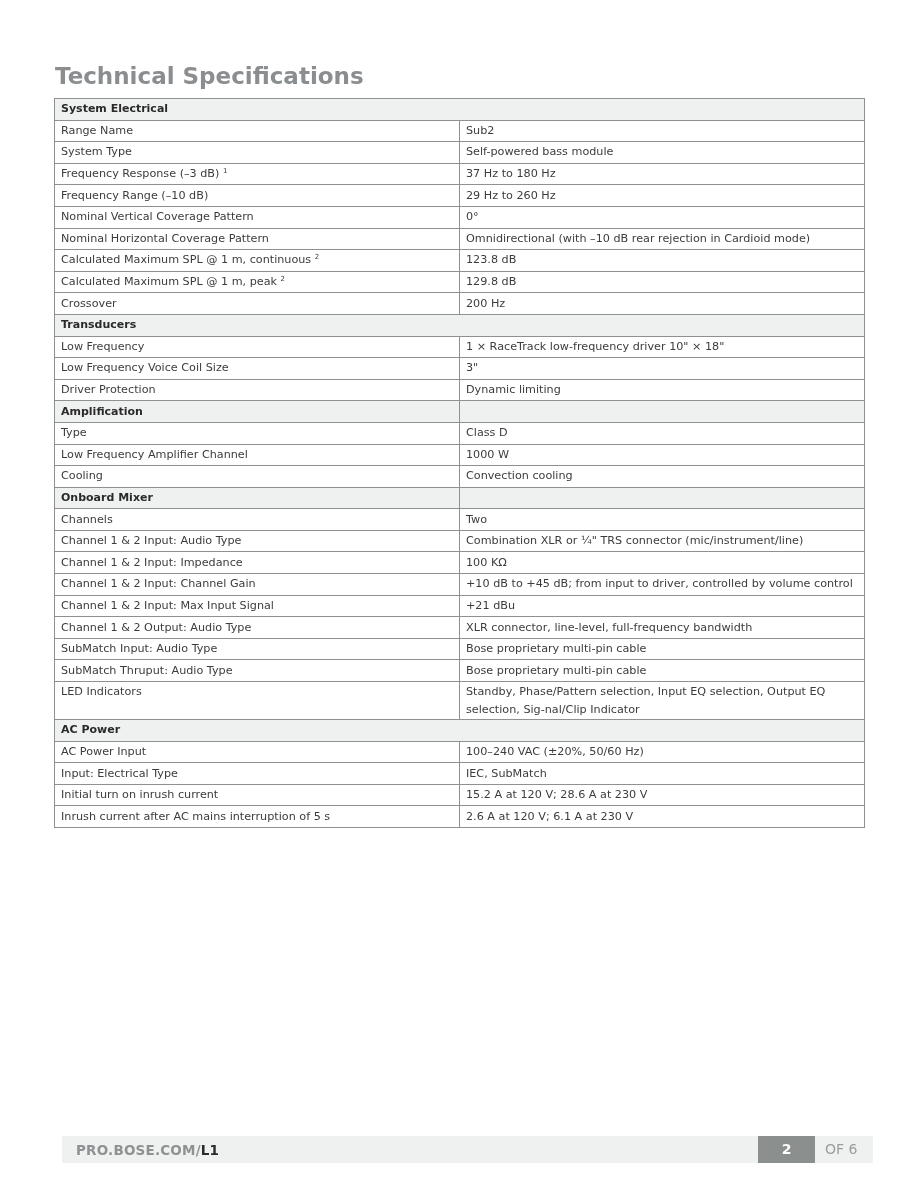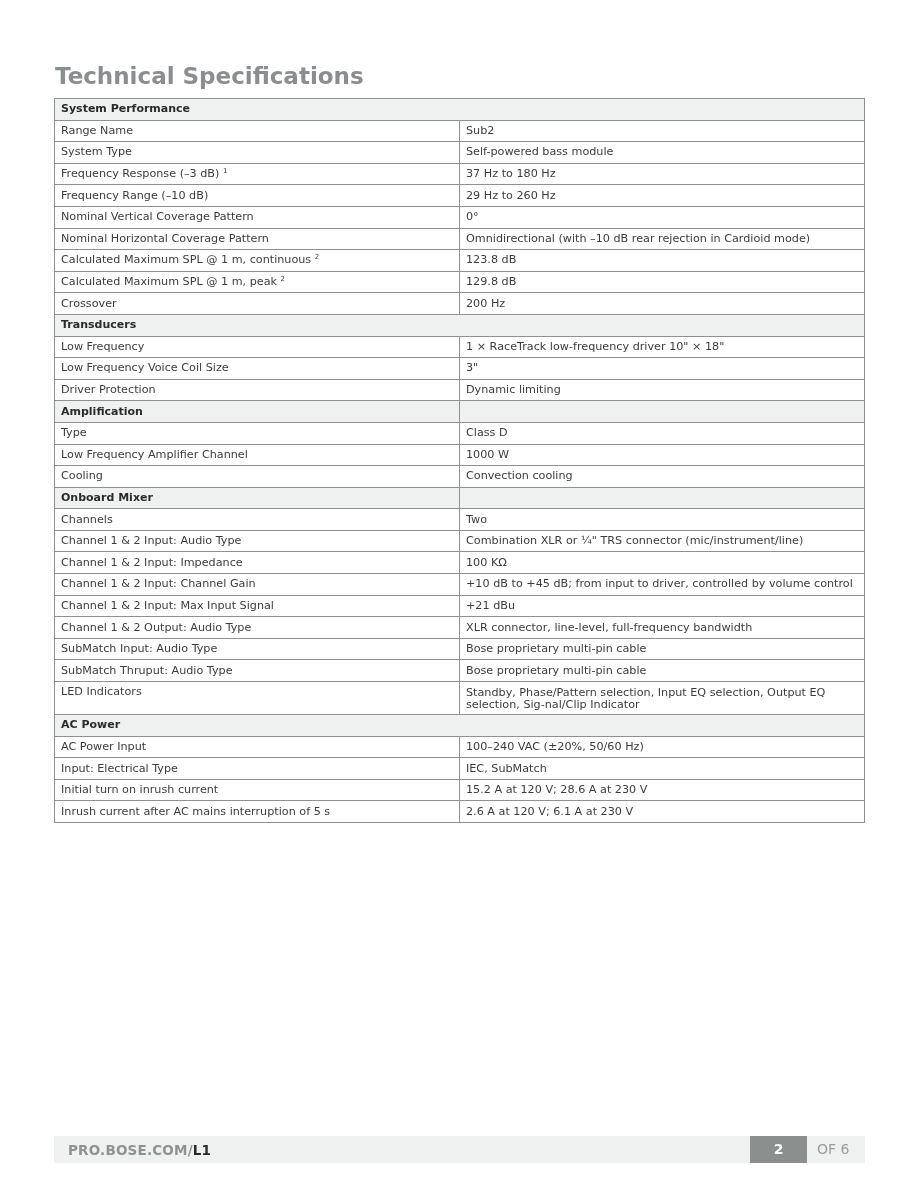--- a/index.html
+++ b/index.html
@@ -6,38 +6,38 @@
     body { width: 919px; height: 1190px; position: relative; overflow: hidden;
            font-family: "DejaVu Sans", "Liberation Sans", sans-serif; color: #3a3a3a; }
     .title { position: absolute; left: 55px; top: 50px; font-size: 23px; font-weight: bold;
              color: #8b8e90; letter-spacing: 0px; white-space: nowrap; margin-top: 13px; }
     table.spec { position: absolute; left: 54px; top: 98px; width: 811px; border-collapse: collapse;
                  table-layout: fixed; font-size: 11.2px; }
     table.spec td { border: 1px solid #8e9092; height: 20.6px; padding: 0 6px; line-height: 12px;
                     vertical-align: middle; color: #3c3c3c; white-space: nowrap; overflow: hidden; }
     table.spec td.k { width: 284px; }
     table.spec tr.sec td { background: #eff0f0; font-weight: bold; color: #2a2a2a; font-size: 11px; }
-    table.spec td.wrap { white-space: normal; height: 31px; padding-top: 1px; line-height: 12px; }
+    table.spec td.wrap { white-space: normal; height: 31px; padding-top: 1px; line-height: 18px; }
     sup { font-size: 7px; vertical-align: 4px; line-height: 0; }
-    .footer { position: absolute; left: 54px; top: 1136px; width: 811px; height: 27px; background: #eff0f0; }
+    .footer { position: absolute; left: 62px; top: 1136px; width: 811px; height: 27px; background: #eff0f0; }
     .footer .url { position: absolute; left: 14px; top: 6px; font-size: 13.5px; font-weight: bold; color: #8e9192; letter-spacing: 0.2px; }
     .footer .url b { color: #2a2a2a; }
     .footer .pg { position: absolute; left: 696px; top: 0; width: 57px; height: 27px; background: #8b8f8e;
                   color: #ffffff; font-weight: bold; font-size: 14px; text-align: center; line-height: 27px; }
     .footer .of { position: absolute; left: 763px; top: 0; height: 43px; line-height: 27px; font-size: 14px; color: #9a9d9e; }
   </style>
 </head>
 <body>
 
 <div class="title">Technical Specifications</div>
 
 <table class="spec">
   <tbody id="spec-body">
       <tr class="sec">
-        <td class="k" colspan="2">System Performance</td>
+        <td class="k" colspan="2">System Electrical</td>
       </tr>
       <tr>
         <td class="k"><span>Range Name</span></td>
         <td>Sub2</td>
       </tr>
       <tr>
         <td class="k"><span>System Type</span></td>
         <td>Self-powered bass module</td>
       </tr>
       <tr>

